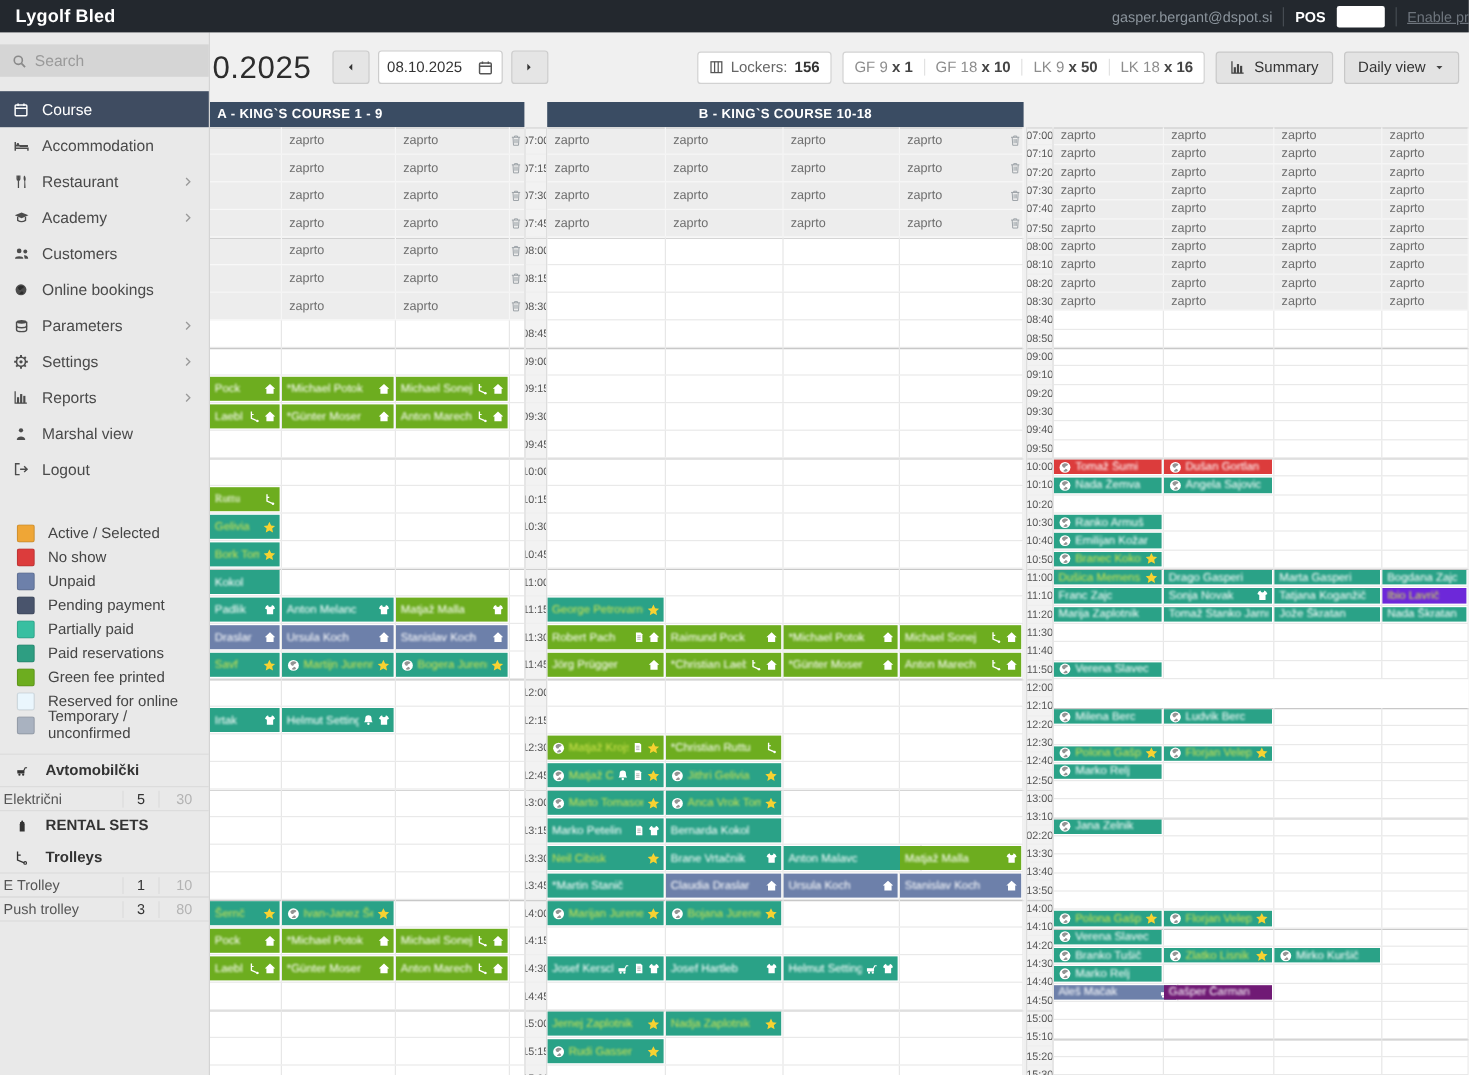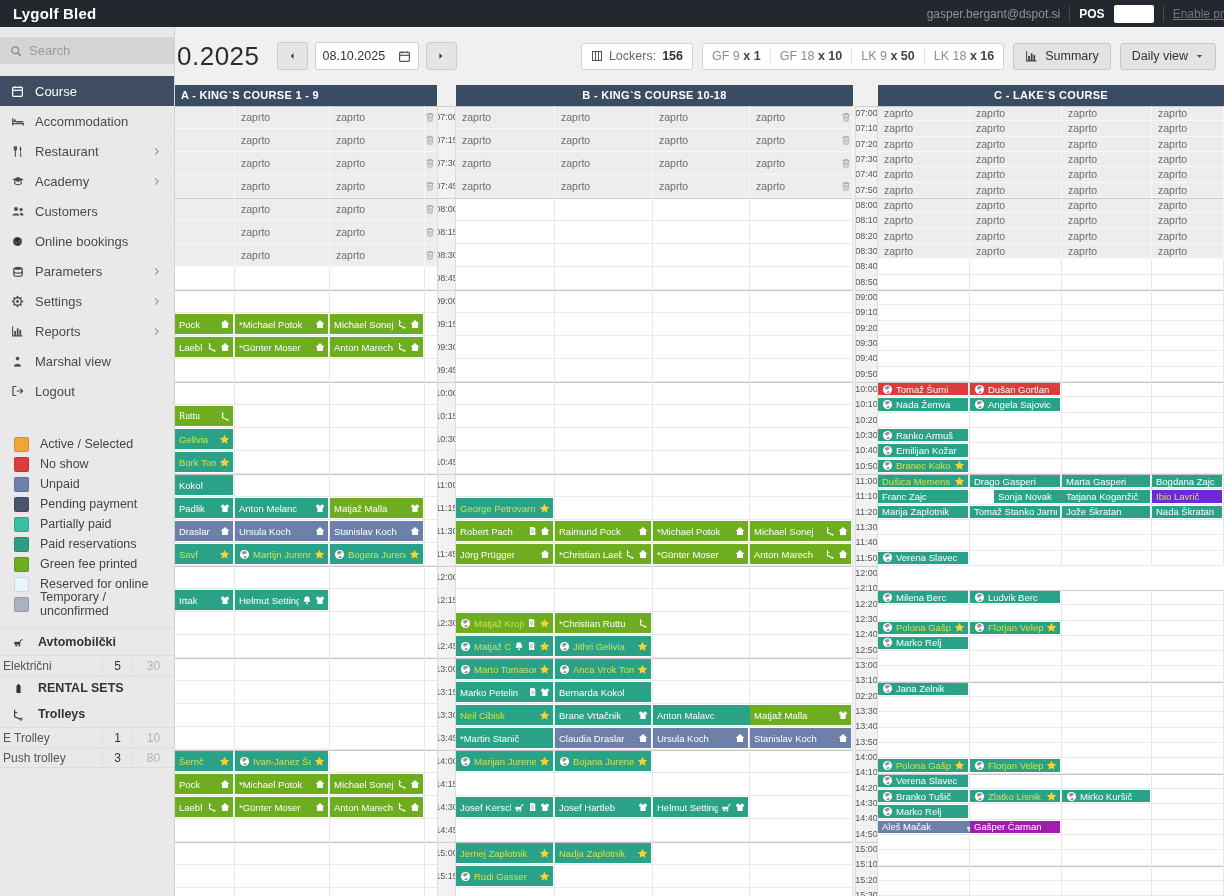--- a/index.html
+++ b/index.html
@@ -1656,21 +1656,20 @@
           </div>
           <div class="row" style="height: 23px;">
             <div class="slot" style="left: 0px; width: 99px;"></div>
             <div class="slot" style="left: 99px; width: 98px;"></div>
             <div class="slot" style="left: 197px; width: 97px;"></div>
             <div class="slot" style="left: 294px; width: 103px;"></div>
           </div>
         </div>
       </div>
       <div class="section" style="left: 703px; width: 346px;">
-        <div class="sec-header">C - LAKE`S COURSE</div>
         <div class="sec-body">
           <div class="row hour closed" style="height: 15.333px;">
             <div class="slot" style="left: 0px; width: 92px;">
               <span class="zaprto" style="line-height: 14.333px;">zaprto</span>
             </div>
             <div class="slot" style="left: 92px; width: 92px;">
               <span class="zaprto" style="line-height: 14.333px;">zaprto</span>
             </div>
             <div class="slot" style="left: 184px; width: 90px;">
               <span class="zaprto" style="line-height: 14.333px;">zaprto</span>
@@ -1990,21 +1989,21 @@
                 <span class="nm">Bogdana Zajc</span>
               </div>
             </div>
           </div>
           <div class="row" style="height: 15.333px;">
             <div class="slot" style="left: 0px; width: 92px;">
               <div class="bk" style="background: rgb(42, 162, 135);">
                 <span class="nm">Franc Zajc</span>
               </div>
             </div>
-            <div class="slot" style="left: 92px; width: 92px; margin-left: 24px;">
+            <div class="slot" style="left: 92px; width: 92px;">
               <div class="bk" style="background: rgb(42, 162, 135);">
                 <span class="nm">Sonja Novak</span>
                 <span class="ic">
                   <svg width="10" height="10" viewBox="0 0 16 16">
                     <path d="M5.4 1.8 2.8 3.3 1.3 6.4 3.8 7.7V14.3h8.4V7.7l2.5-1.3-1.5-3.1-2.6-1.5a2.6 2.6 0 0 1-5.2 0z" fill="currentColor"></path>
                   </svg>
                 </span>
               </div>
             </div>
             <div class="slot" style="left: 184px; width: 90px;">
@@ -2321,21 +2320,21 @@
                   <svg width="11" height="10" viewBox="0 0 16 16">
                     <path d="M1.5 8.5h8.5l2-4h2.5" fill="none" stroke="currentColor" stroke-width="1.5"></path>
                     <path d="M1.5 8.5v3.5h9.5V8.5z" fill="currentColor"></path>
                     <circle cx="4.3" cy="13.7" r="1.5" fill="currentColor"></circle>
                     <circle cx="9.3" cy="13.7" r="1.5" fill="currentColor"></circle>
                   </svg>
                 </span>
               </div>
             </div>
             <div class="slot" style="left: 92px; width: 92px;">
-              <div class="bk" style="background: #a21caf;">
+              <div class="bk" style="background: #701a75;">
                 <span class="nm">Gašper Čarman</span>
               </div>
             </div>
             <div class="slot" style="left: 184px; width: 90px;"></div>
             <div class="slot" style="left: 274px; width: 72px;"></div>
           </div>
           <div class="row" style="height: 15.333px;">
             <div class="slot" style="left: 0px; width: 92px;"></div>
             <div class="slot" style="left: 92px; width: 92px;"></div>
             <div class="slot" style="left: 184px; width: 90px;"></div>

